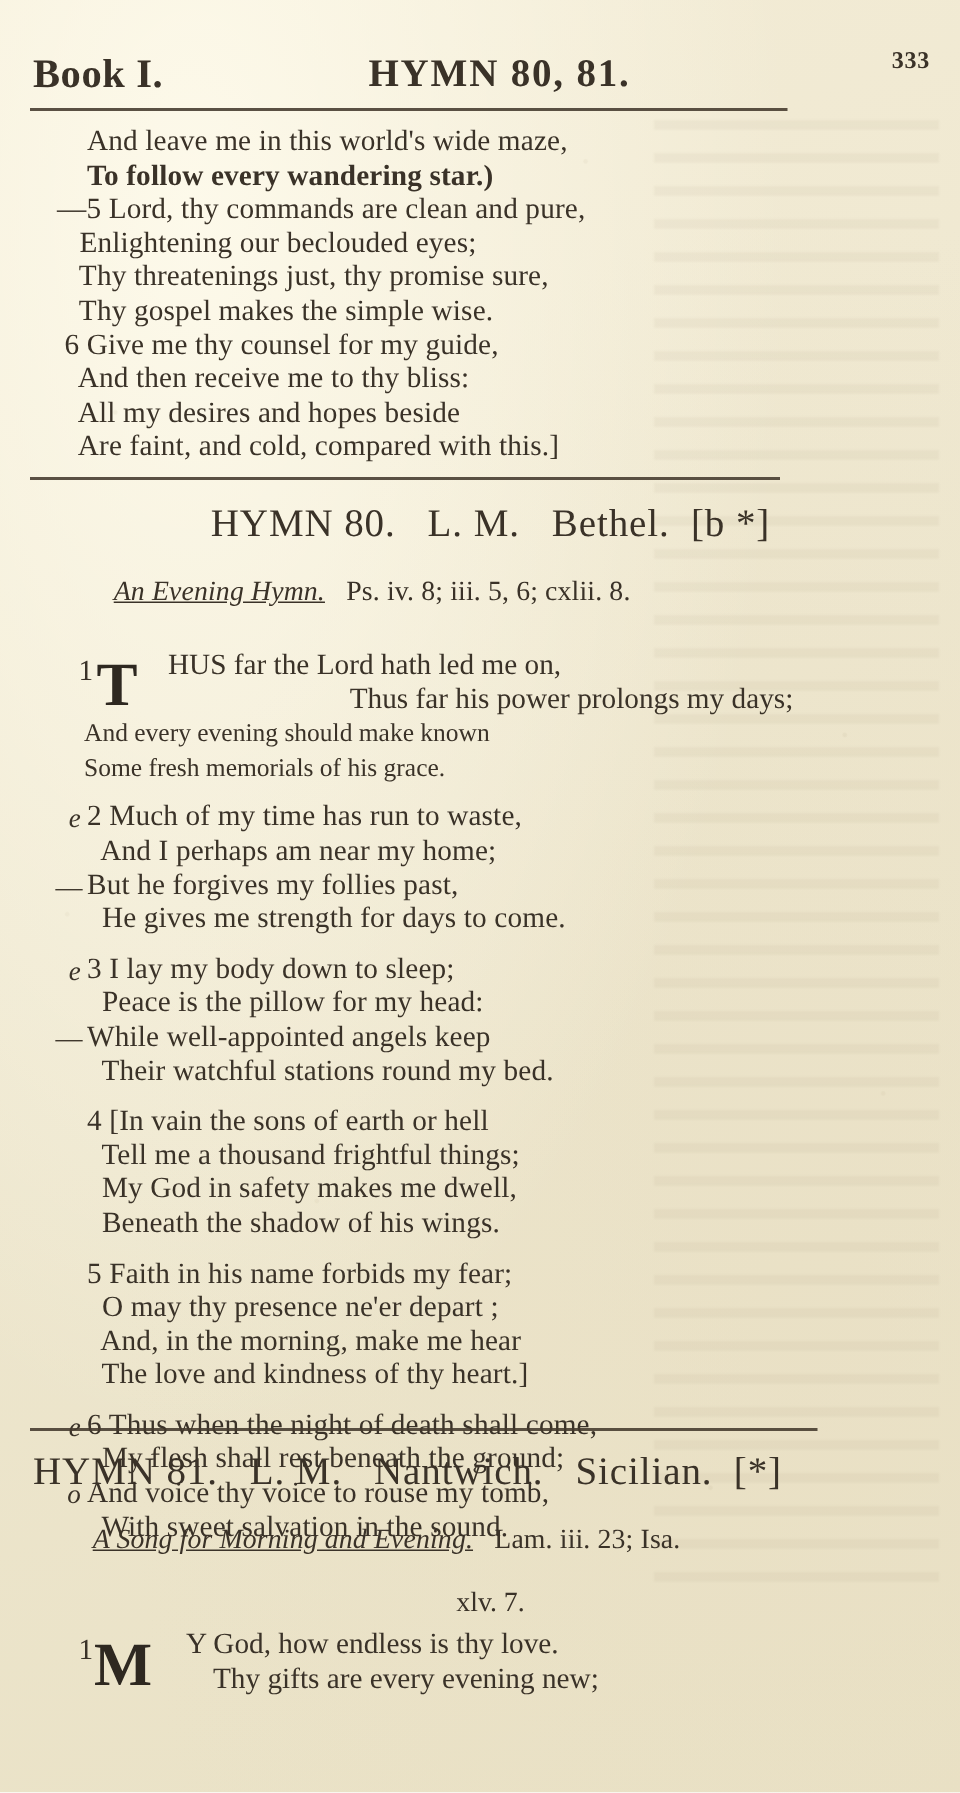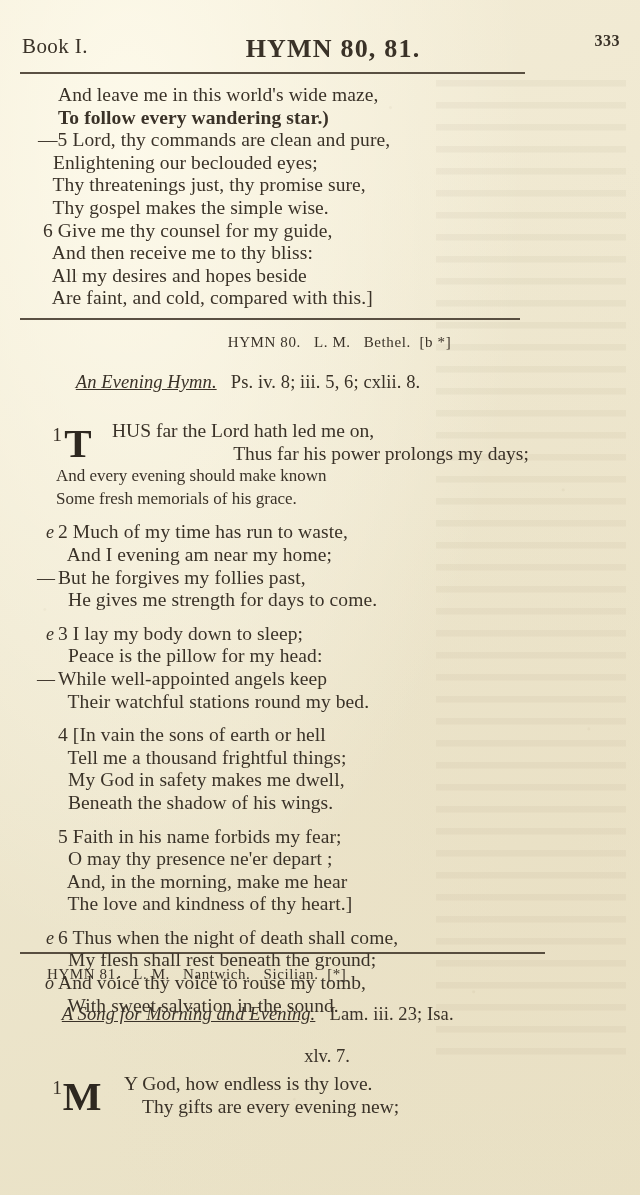--- a/index.html
+++ b/index.html
@@ -57,22 +57,22 @@
   .inner { position: relative; z-index: 3; }
 
   
   .runhead {
     position: absolute;
     top: 34px; left: 20px; right: 20px;
     height: 30px;
   }
   .runhead .book {
     position: absolute; left: 2px; top: 0;
-    font-size: 21px; letter-spacing: .4px;
-    font-weight: 400;
+    font-size: 27px; letter-spacing: .4px;
+    font-weight: 700;
   }
   .runhead .hymn-nos {
     position: absolute; left: 0; right: 0; top: 0;
     text-align: center;
     font-size: 26px; letter-spacing: 1.2px;
     font-weight: 700;
     padding-left: 26px;
   }
   .runhead .pageno {
     position: absolute; right: 0; top: -2px;
@@ -113,24 +113,23 @@
   }
   .vline .marker.dash {
     font-style: normal;
     letter-spacing: -1px;
   }
 
   .gap { height: 11px; }
 
   
   .hymn-title {
-    font-size: 15px;
+    font-size: 26px;
     letter-spacing: .6px;
     white-space: pre;
-    margin-left: 25px;
   }
   .hymn-title.centered { text-align: center; padding-left: 10px; }
 
   .subtitle {
     font-size: 18.5px;
     white-space: pre;
     letter-spacing: .1px;
   }
   .subtitle .ital { font-style: italic; text-decoration: underline; }
   .subtitle-cont { text-align: center; font-size: 18.5px; padding-left: 10px; }
@@ -224,21 +223,21 @@
         <div class="dropline1" style="padding-left:74px;">HUS far the Lord hath led me on,</div>
         <div class="dropline2" style="padding-left:100px;text-align:center;">Thus far his power prolongs my days;</div>
         <div class="tail" style="padding-left:18px;">And every evening should make known</div>
         <div class="tail" style="padding-left:18px;">Some fresh memorials of his grace.</div>
       </div>
 
       <div class="gap"></div>
 
       <div class="stanza">
         <div class="vline"><span class="marker">e</span><span>2 Much of my time has run to waste,</span></div>
-        <div class="vline"><span class="marker"></span><span>  And I evening am near my home;</span></div>
+        <div class="vline"><span class="marker"></span><span>  And I perhaps am near my home;</span></div>
         <div class="vline"><span class="marker dash">—</span><span>But he forgives my follies past,</span></div>
         <div class="vline"><span class="marker"></span><span>  He gives me strength for days to come.</span></div>
       </div>
 
       <div class="gap"></div>
 
       <div class="stanza">
         <div class="vline"><span class="marker">e</span><span>3 I lay my body down to sleep;</span></div>
         <div class="vline"><span class="marker"></span><span>  Peace is the pillow for my head:</span></div>
         <div class="vline"><span class="marker dash">—</span><span>While well-appointed angels keep</span></div>

